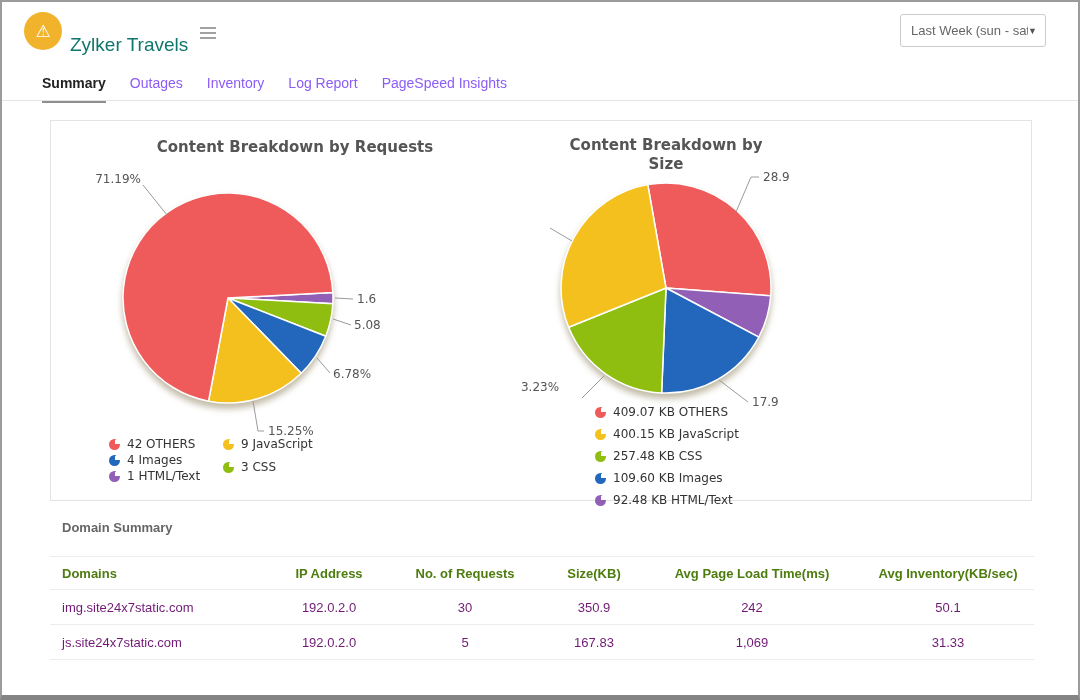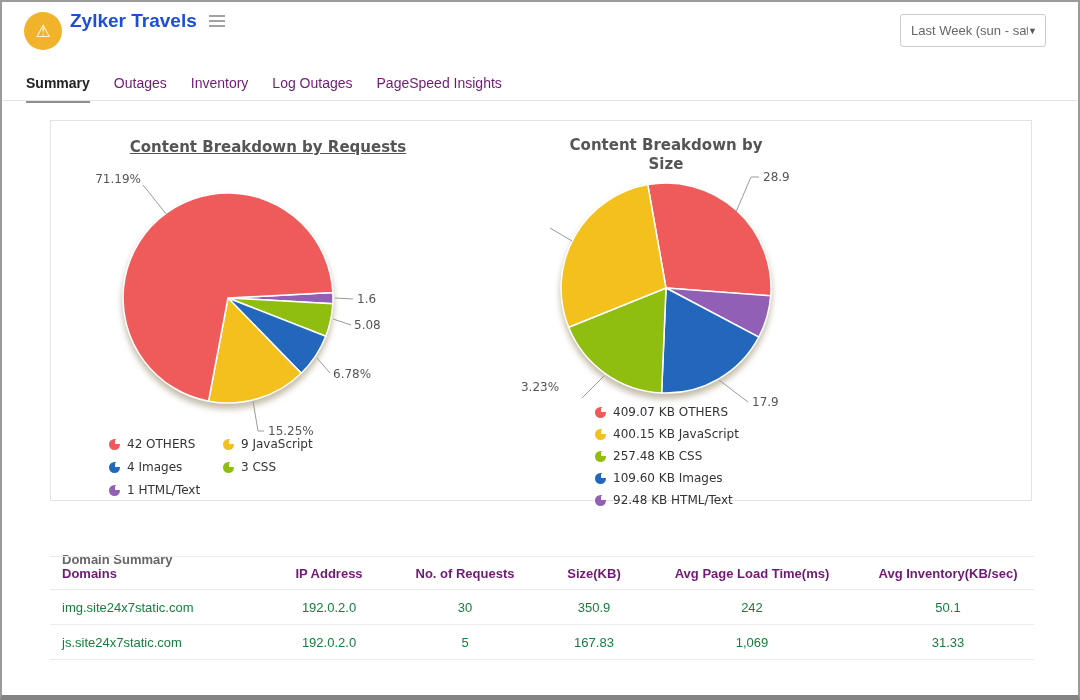--- a/index.html
+++ b/index.html
@@ -8,72 +8,72 @@
     position:relative; width:1080px; height:700px; background:#fff; overflow:hidden;
     border:2px solid #9b9b9b; border-bottom:5px solid #848484;
     font-family:"Liberation Sans", sans-serif;
   }
 
   
   .status-icon { position:absolute; left:22px; top:10px; width:38px; height:38px; border-radius:50%;
     background:var(--c,#F2B32C); display:flex; align-items:center; justify-content:center;
     color:#fff; font-size:17px; }
   .title-row { position:absolute; left:68px; top:8px; display:flex; align-items:center; gap:12px; }
-  .monitor-title { font-size:19px; font-weight:bold; color:#1d4ed8; }
+  .monitor-title { font-size:19px; font-weight:normal; color:#0f766e;margin-top:24px; }
   .hamburger { width:16px; height:12px; cursor:pointer;
     background:linear-gradient(#a2a2a2,#a2a2a2) 0 0/16px 2px no-repeat,
                linear-gradient(#a2a2a2,#a2a2a2) 0 5px/16px 2px no-repeat,
                linear-gradient(#a2a2a2,#a2a2a2) 0 10px/16px 2px no-repeat; }
   .url-row { position:absolute; left:68px; top:39px; display:flex; align-items:center; gap:14px; }
   .monitor-url { font-size:11px; color:#444; }
   .speed-link { font-size:12px; color:#2787d0; cursor:pointer; }
   .badge { display:flex; align-items:center; gap:6px; border:1px solid #d6d6d6; border-radius:3px;
     background:#fff; padding:3px 9px; font-size:12px; color:#555; cursor:pointer; }
   .badge .sq { width:10px; height:10px; border-radius:2px; background:var(--c,#2E8FE0); }
   .tag-icon { width:14px; height:14px; margin-left:2px; transform:rotate(45deg); cursor:pointer;
     clip-path:polygon(0 0, 62% 0, 100% 50%, 62% 100%, 0 100%);
     background:radial-gradient(circle at 26% 50%, #fff 1.5px, #2e2e2e 2.5px); }
   .period-select { position:absolute; left:898px; top:12px; width:146px; height:33px;
     border:1px solid #cbcbcb; border-radius:3px; background:#fff; display:flex;
     align-items:center; padding:0 8px 0 10px; cursor:pointer; }
   .period-select .label { font-size:13px; color:#666; white-space:nowrap; overflow:hidden; flex:1; }
   .period-select .caret { font-size:9px; color:#555; }
 
   
-  .tabs { position:absolute; left:24px; top:73px; display:flex; gap:24px; }
-  .tab { font-size:14px; color:#701a75; padding-bottom:9px; cursor:pointer; }
+  .tabs { position:absolute; left:40px; top:73px; display:flex; gap:24px; }
+  .tab { font-size:14px; color:#8b5cf6; padding-bottom:9px; cursor:pointer; }
   .tab.active { color:#222; font-weight:bold; border-bottom:3px solid #8f8f8f; }
   .tabs-divider { position:absolute; left:0; top:98px; width:100%; height:1px; background:#e4e4e4; }
 
   
   .chart-panel { position:absolute; left:48px; top:118px; width:982px; height:381px;
     border:1px solid #e3e3e3; background:#fff; }
   .chart-title { position:absolute; text-align:center; font-family:"DejaVu Sans",sans-serif;
     font-weight:bold; font-size:15px; color:#555; line-height:19px; }
-  .ct1 { left:7px; top:17px; width:420px;text-decoration:underline; }
+  .ct1 { left:34px; top:17px; width:420px; }
   .ct2 { left:500px; top:15px; width:230px; }
   .pies-svg { position:absolute; left:0; top:0; }
   .pie-group { filter:drop-shadow(0 5px 3px rgba(95,75,25,.38)); }
   .callout { position:absolute; font-family:"DejaVu Sans",sans-serif; font-size:12px; color:#555;
     white-space:nowrap; }
   .legend { position:absolute; display:flex; flex-direction:column; }
   .legend-item { display:flex; align-items:center; gap:7px; font-family:"DejaVu Sans",sans-serif;
     font-size:12px; color:#333; cursor:pointer; }
   .pieicon { width:11px; height:11px; border-radius:50%; flex:none;
     background:conic-gradient(from 14deg, transparent 0 72deg, var(--c,#999) 72deg 360deg); }
-  .lg1a { left:58px; top:316px; gap:9px; }
+  .lg1a { left:58px; top:316px; gap:2px; }
   .lg1b { left:172px; top:316px; gap:9px; }
   .lg2 { left:544px; top:284px; gap:8px; }
 
   
-  .section-title { position:absolute; left:60px; top:518px; font-size:13px; font-weight:bold; color:#666;margin-top:32px; }
+  .section-title { position:absolute; left:60px; top:518px; font-size:13px; font-weight:bold; color:#666; }
   .domain-table { position:absolute; left:48px; top:554px; width:984px; border-collapse:collapse; }
-  .domain-table th { height:33px; font-size:13px; font-weight:bold; color:#701a75; text-align:center;
+  .domain-table th { height:33px; font-size:13px; font-weight:bold; color:#4d7c0f; text-align:center;
     border-top:1px solid #ececec; border-bottom:1px solid #ececec; }
-  .domain-table td { height:35px; font-size:13px; color:#15803d; text-align:center;
+  .domain-table td { height:35px; font-size:13px; color:#701a75; text-align:center;
     border-bottom:1px solid #ececec; }
   .domain-table th:first-child, .domain-table td:first-child { text-align:left; padding-left:12px; }
 </style>
 </head>
 <body>
 
 <div class="page">
 
   <div class="status-icon" style="--c: #F2B32C;">
     <span>⚠</span>
@@ -84,21 +84,21 @@
   </div>
   <div class="period-select">
     <span class="label">Last Week (sun - sat</span>
     <span class="caret">▼</span>
   </div>
 
   <div class="tabs">
     <span class="tab active">Summary</span>
     <span class="tab">Outages</span>
     <span class="tab">Inventory</span>
-    <span class="tab">Log Outages</span>
+    <span class="tab">Log Report</span>
     <span class="tab">PageSpeed Insights</span>
   </div>
   <div class="tabs-divider"></div>
 
   <div class="chart-panel">
     <div class="chart-title ct1">Content Breakdown by Requests</div>
     <div class="chart-title ct2">Content Breakdown by Size</div>
 
     <svg class="pies-svg" width="980" height="379" viewBox="0 0 980 379">
       <g class="pie-group">

